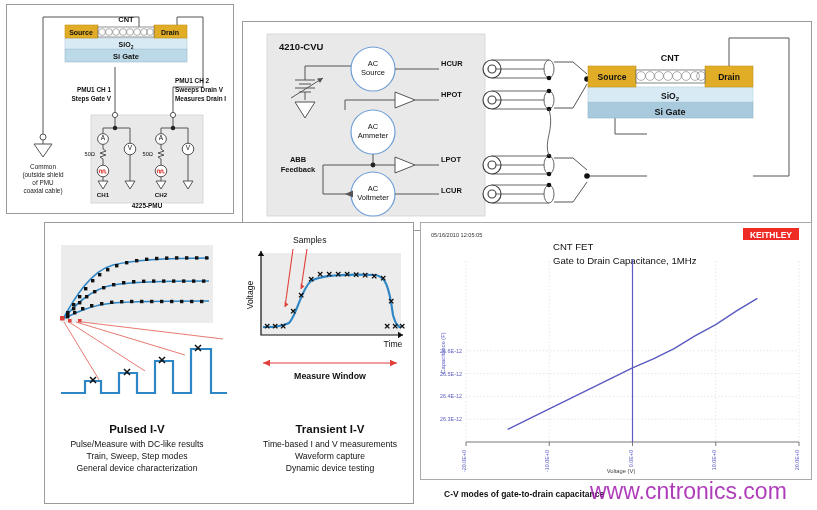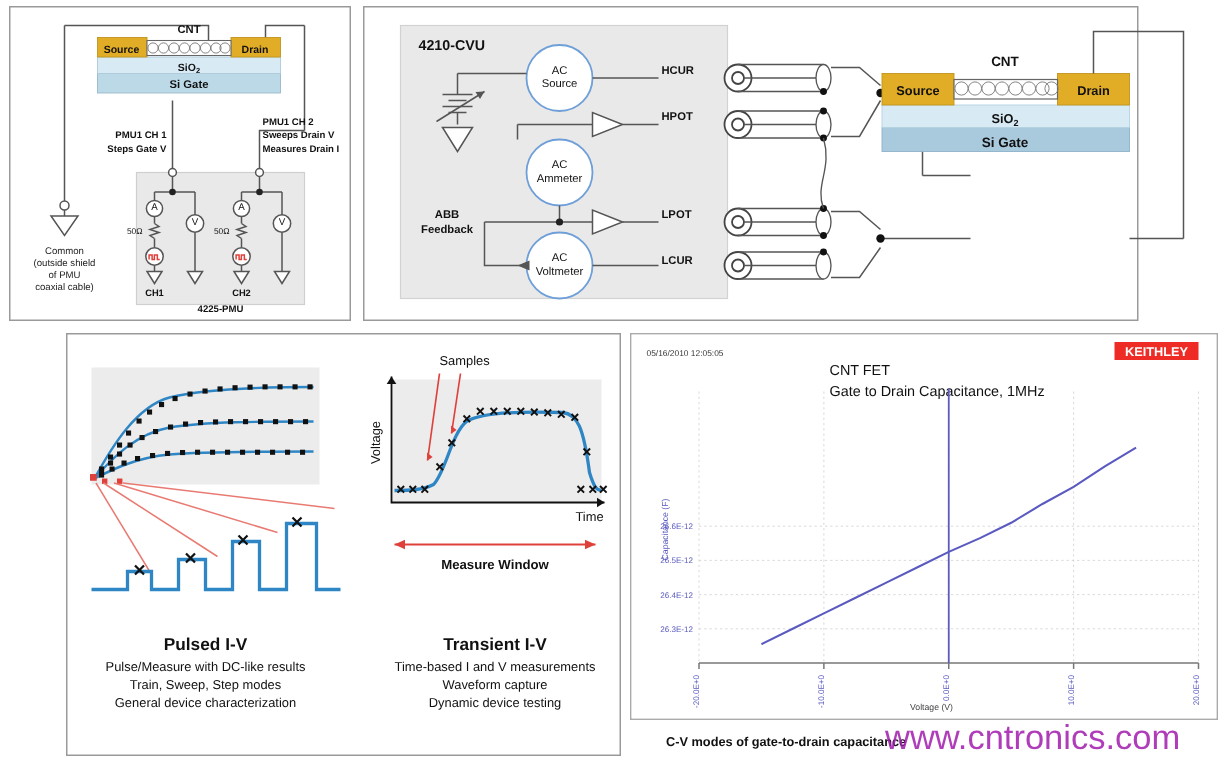--- a/index.html
+++ b/index.html
@@ -1,20 +1,20 @@
 <!DOCTYPE html>
 <html><head>
 <meta charset="utf-8">
 <style>
   html,body{margin:0;padding:0;background:#ffffff;}
   body{width:817px;height:510px;position:relative;
        font-family:"Liberation Sans",sans-serif;color:#1a1a1a;}
   .panel{position:absolute;border:1px solid #9a9a9a;background:#fff;box-sizing:border-box;}
   #panel-pmu{left:6px;top:4px;width:228px;height:210px;}
-  #panel-cvu{left:242px;top:4px;width:517px;height:210px;}
+  #panel-cvu{left:242px;top:21px;width:570px;height:210px;}
   #panel-iv{left:44px;top:222px;width:370px;height:282px;}
   #panel-cv{left:420px;top:222px;width:392px;height:258px;border:none;}
   svg{display:block;}
   .cap{position:absolute;font-weight:bold;font-size:8.5px;color:#111;}
   #cv-caption{left:444px;top:489px;}
   #watermark{position:absolute;left:590px;top:478px;font-size:23px;
      color:#a21caf;opacity:.85;font-family:"Liberation Sans",sans-serif;}
   text{font-family:"Liberation Sans",sans-serif;}
 </style>
 </head>

